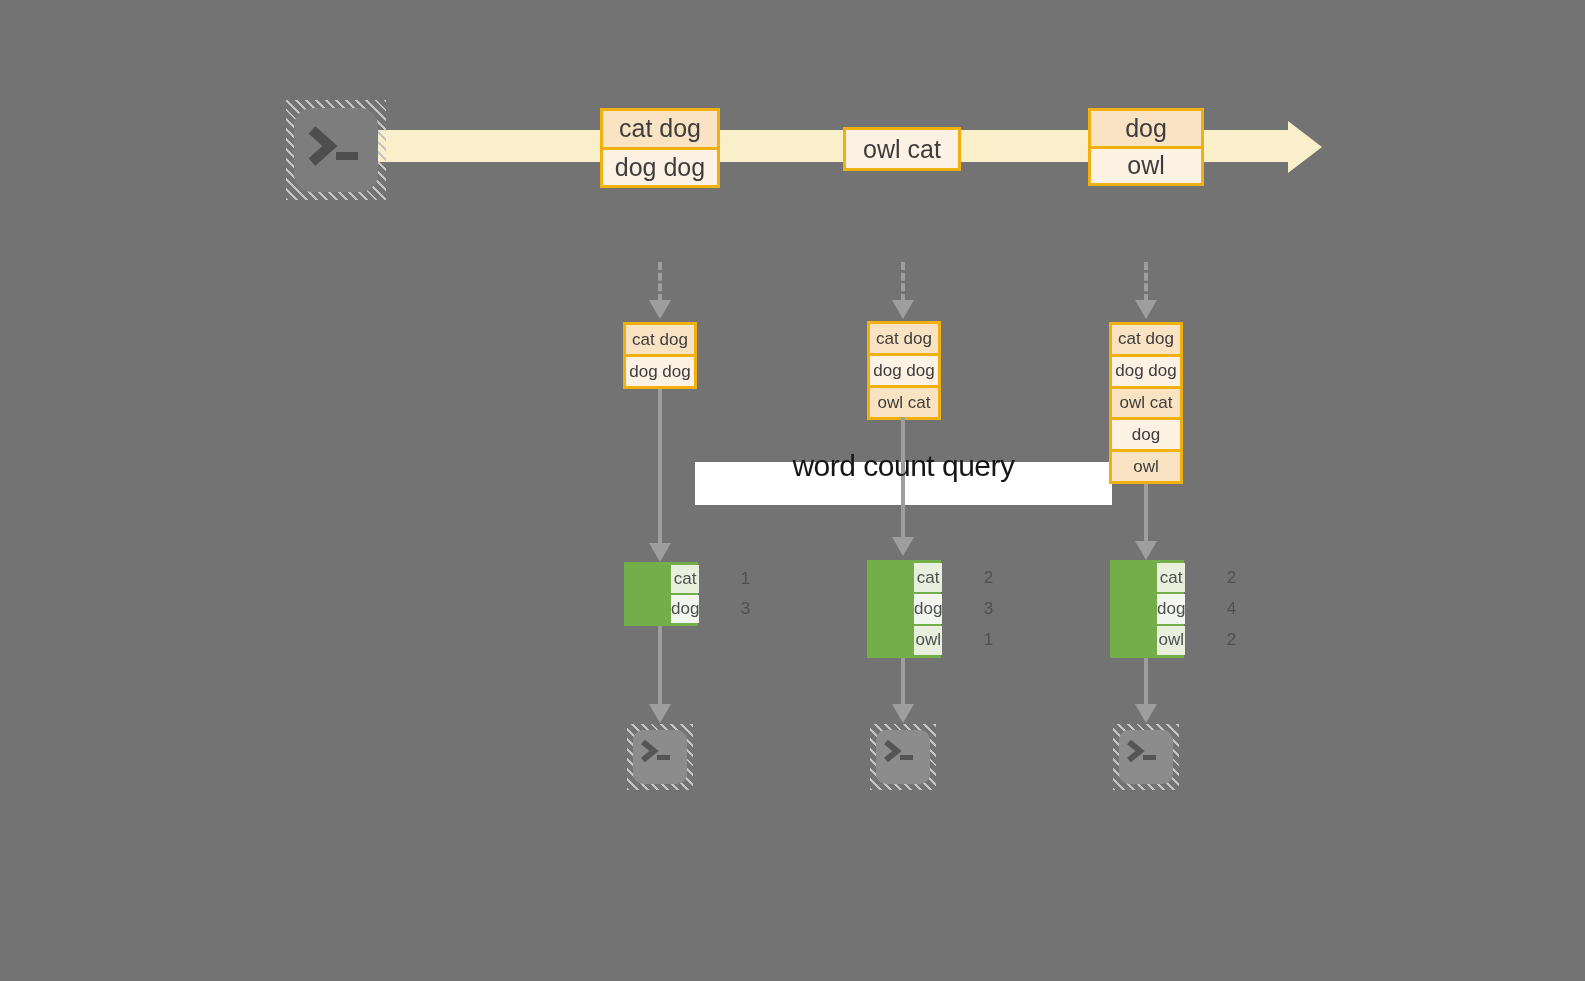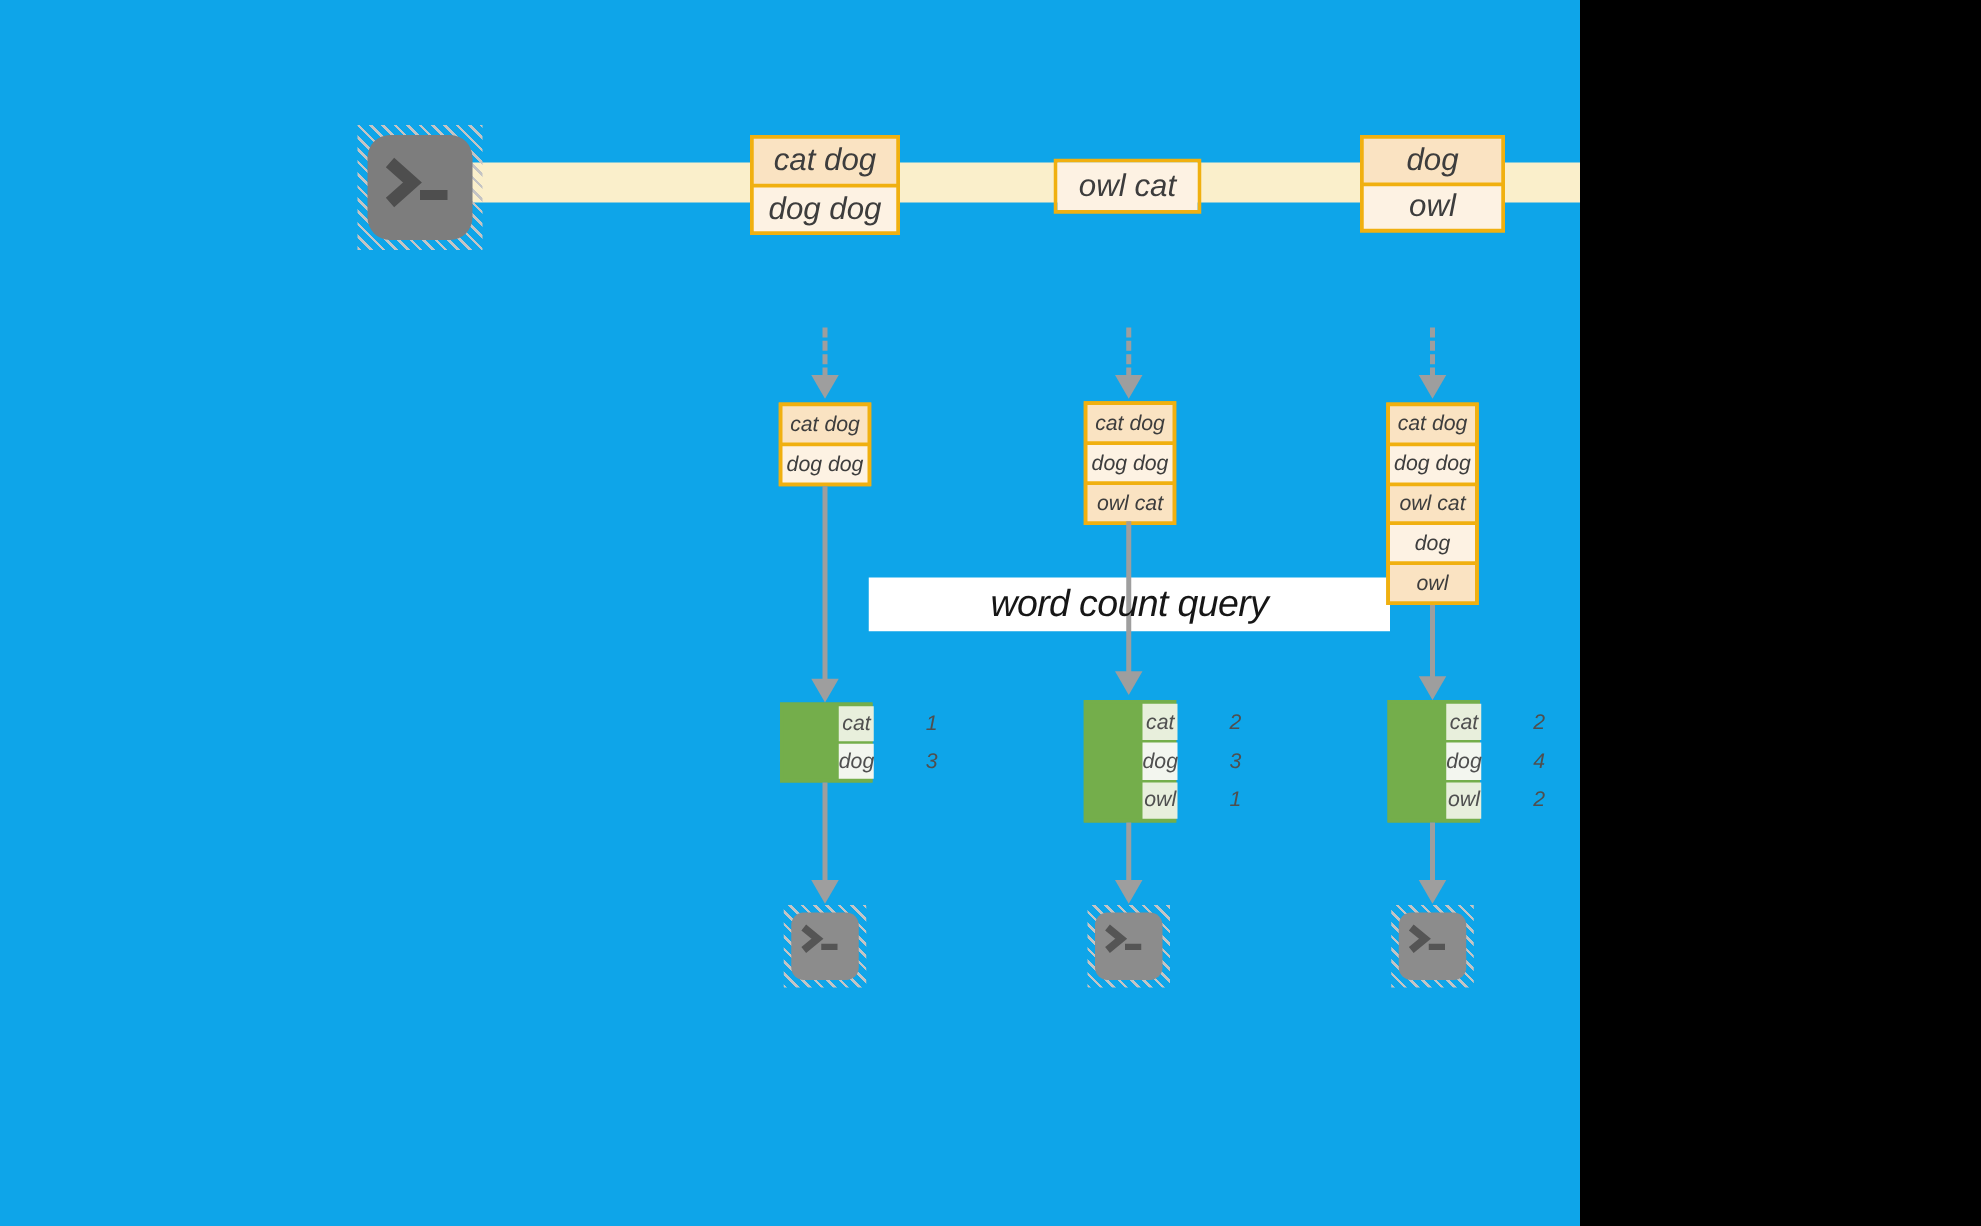--- a/index.html
+++ b/index.html
@@ -1,19 +1,18 @@
 <!DOCTYPE html>
 <html><head>
 <meta charset="utf-8">
 <style>
   html,body{margin:0;padding:0;background:#000;}
   .stage{
-    position:relative;width:1264px;height:981px;background:#0ea5e9;overflow:hidden;
+    position:relative;width:1585px;height:981px;background:#737373;overflow:hidden;
     font-family:"Liberation Sans","DejaVu Sans",sans-serif;
-    font-style:italic;
   }
   
   .stream-band{position:absolute;left:375px;top:130px;width:915px;height:32px;background:#FAEFCB;z-index:1;}
   .stream-head{position:absolute;left:1288px;top:121px;width:0;height:0;z-index:1;
     border-top:26px solid transparent;border-bottom:26px solid transparent;border-left:34px solid #FAEFCB;}
   
   .obox{position:absolute;display:grid;grid-auto-rows:1fr;gap:3px;background:#F0B010;
     border:3px solid #F0B010;box-sizing:border-box;z-index:2;}
   .orow{display:flex;align-items:center;justify-content:center;background:#FDF2E3;color:#3D3D3D;}
   .orow.dark{background:#FAE3C2;}
@@ -22,21 +21,21 @@
     border:3px solid #74AE4B;box-sizing:border-box;font-size:17px;color:#4F4F4F;z-index:3;}
   .gcell{display:flex;align-items:center;justify-content:center;background:#F3F6EF;margin-left:44px;}
   .gcell.dark{background:#E8EFDC;}
   
   .vline{position:absolute;width:4px;background:#9E9E9E;z-index:3;}
   .vdash{position:absolute;width:0;border-left:4px dashed #9E9E9E;z-index:3;}
   .vhead{position:absolute;width:0;height:0;z-index:3;
     border-left:11px solid transparent;border-right:11px solid transparent;border-top:19px solid #9E9E9E;}
   
   .query-band{position:absolute;left:695px;top:462px;width:417px;height:43px;background:#FFFFFF;z-index:2;}
-  .query-label{position:absolute;left:695px;top:462px;width:417px;height:43px;z-index:6;
+  .query-label{position:absolute;left:695px;top:444px;width:417px;height:43px;z-index:6;
     display:flex;align-items:center;justify-content:center;font-size:30px;color:#161616;letter-spacing:-0.5px;}
   .above{z-index:5;}
   
   .hatch{position:absolute;background:repeating-linear-gradient(45deg,#C4C4C4 0 2px,rgba(0,0,0,0) 2px 7px);}
   .term-body{position:absolute;inset:8px;background:#7D7D7D;border-radius:18px;}
   .term-body.small{inset:6px;background:#8C8C8C;border-radius:10px;}
   .prompt{position:absolute;left:10px;top:14px;}
   .prompt.small{left:5px;top:7px;}
 </style>
 </head>

